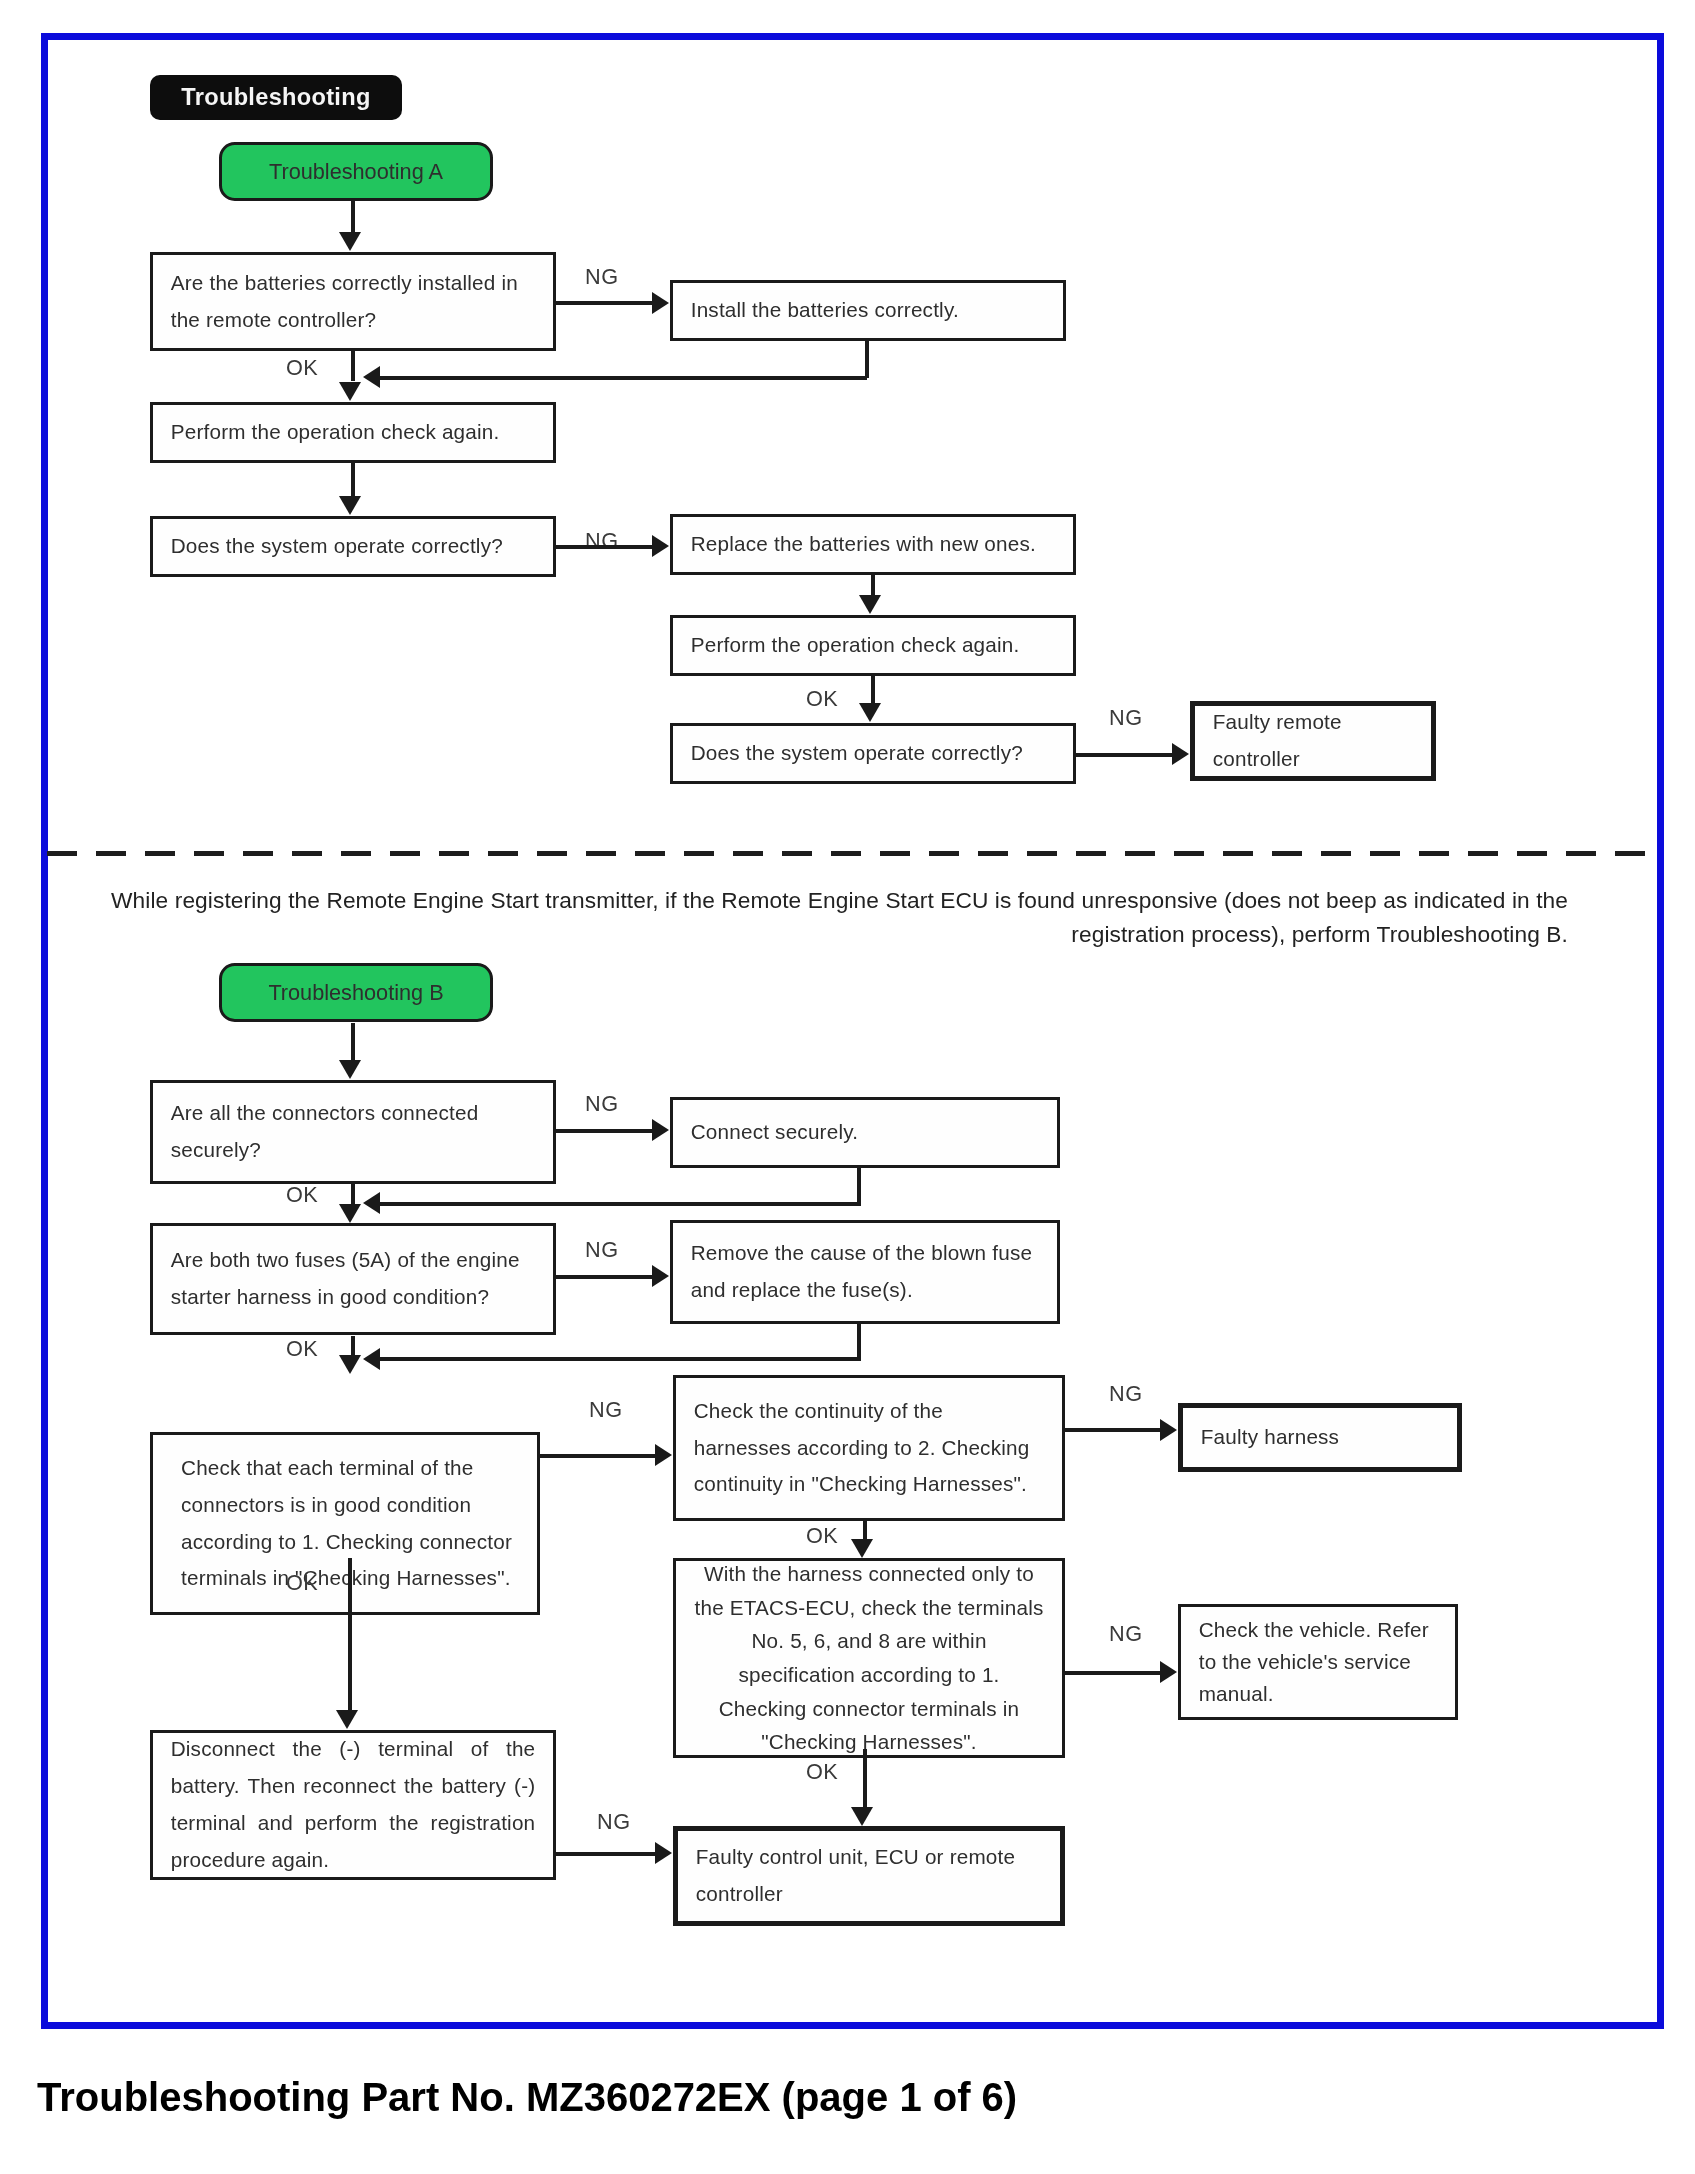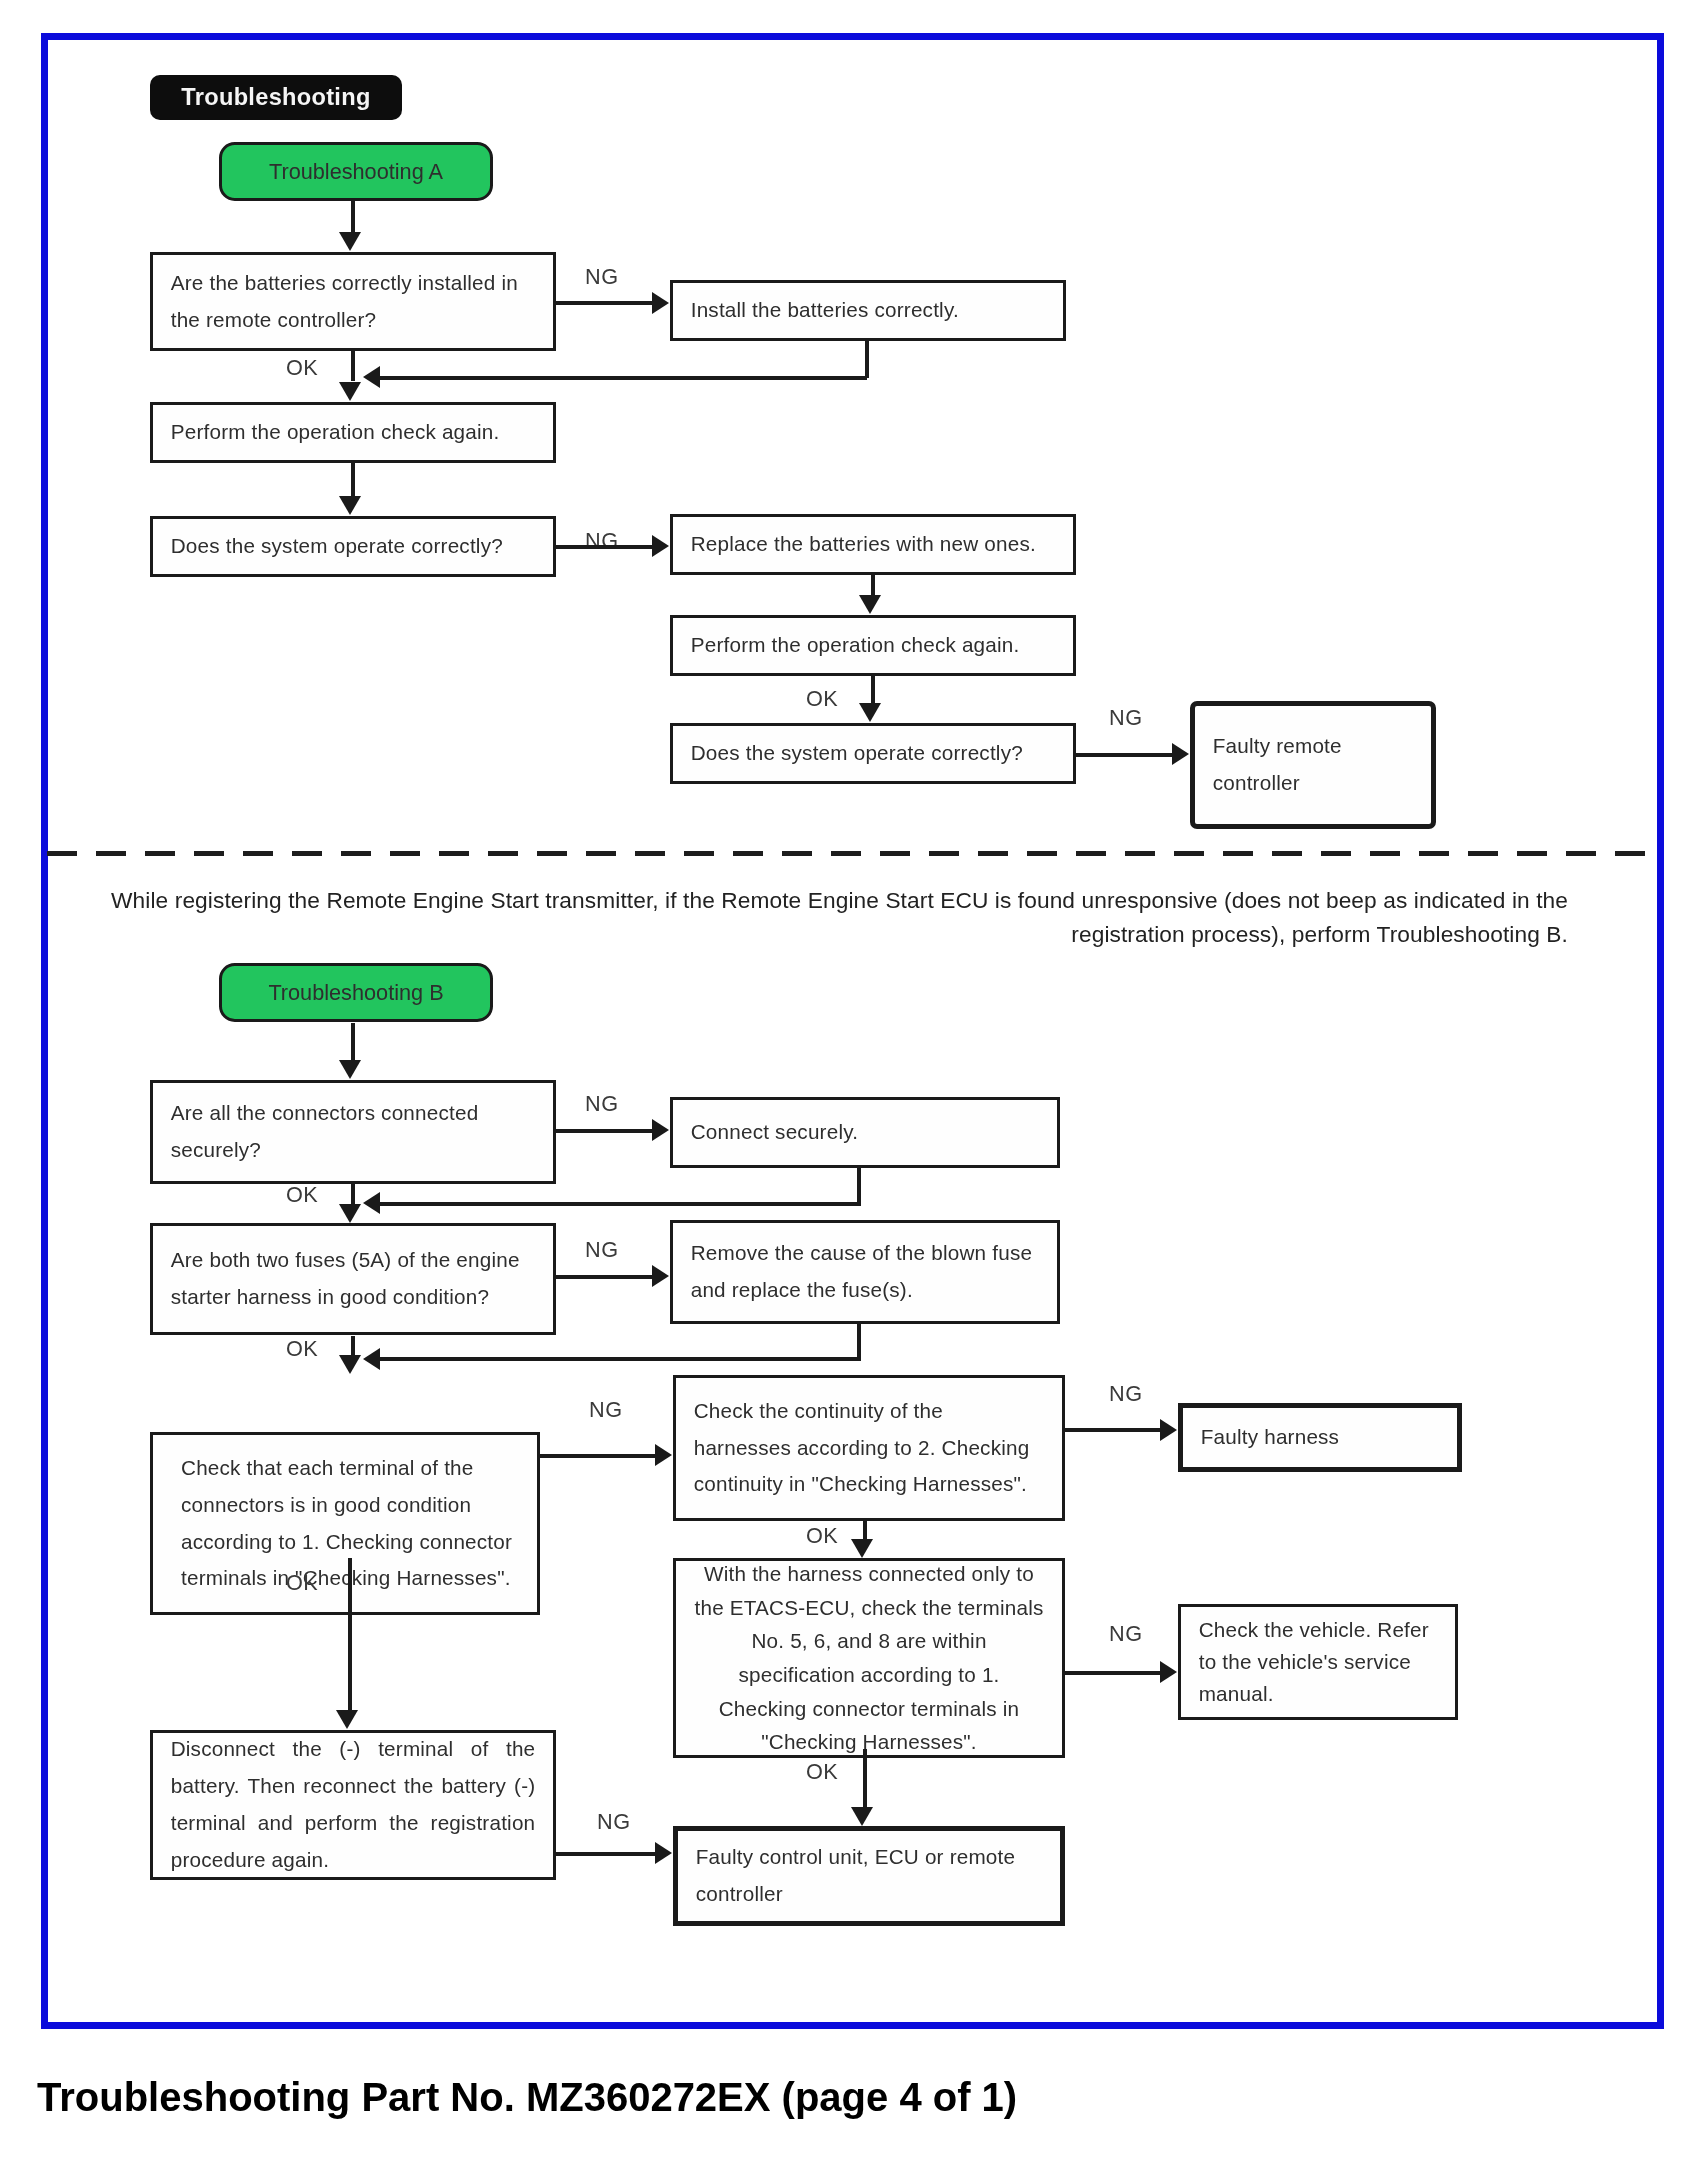--- a/index.html
+++ b/index.html
@@ -95,21 +95,21 @@
 <span class="lbl" style="left:806px;top:686px;">OK</span>
 <div class="vl" style="left:871px;top:676px;height:29.6px;"></div>
 <div class="ad" style="left:859px;top:703px;"></div>
 
 <div class="box" style="left:670px;top:723px;width:406px;height:61px;">Does the system operate correctly?</div>
 
 <span class="lbl" style="left:1109px;top:705px;">NG</span>
 <div class="hl" style="left:1076px;top:753px;width:99px;"></div>
 <div class="ar" style="left:1172px;top:743px;"></div>
 
-<div class="box thick" style="left:1190px;top:701px;width:246px;height:128px;border-radius:7px;">Faulty remote controller</div>
+<div class="box thick" style="left:1190px;top:701px;width:246px;height:80px;">Faulty remote controller</div>
 
 <div class="dash" style="left:47px;top:851px;width:1616px;"></div>
 
 <div class="note" style="left:110px;top:883px;width:1458px;">While registering the Remote Engine Start transmitter, if the Remote Engine Start ECU is found unresponsive (does not beep as indicated in the registration process), perform Troubleshooting B.</div>
 
 <div class="rounded" style="left:219px;top:963px;width:274px;height:59px;">Troubleshooting B</div>
 
 <div class="vl" style="left:351px;top:1023px;height:37px;"></div>
 <div class="ad" style="left:339px;top:1060px;"></div>
 
@@ -180,14 +180,14 @@
 <span class="lbl" style="left:286px;top:1570px;">OK</span>
 <div class="vl" style="left:348px;top:1558px;height:154px;"></div>
 <div class="ad" style="left:336px;top:1710px;"></div>
 
 <div class="box justify" style="left:150px;top:1730px;width:406px;height:150px;">Disconnect the (-) terminal of the battery. Then reconnect the battery (-) terminal and perform the registration procedure again.</div>
 
 <span class="lbl" style="left:597px;top:1809px;">NG</span>
 <div class="hl" style="left:556px;top:1852px;width:102px;"></div>
 <div class="ar" style="left:655px;top:1842px;"></div>
 
-<div class="caption" style="left:37px;top:2075px;">Troubleshooting Part No. MZ360272EX (page 4 of 1)</div>
+<div class="caption" style="left:37px;top:2075px;">Troubleshooting Part No. MZ360272EX (page 1 of 6)</div>
 
 
 </body></html>

